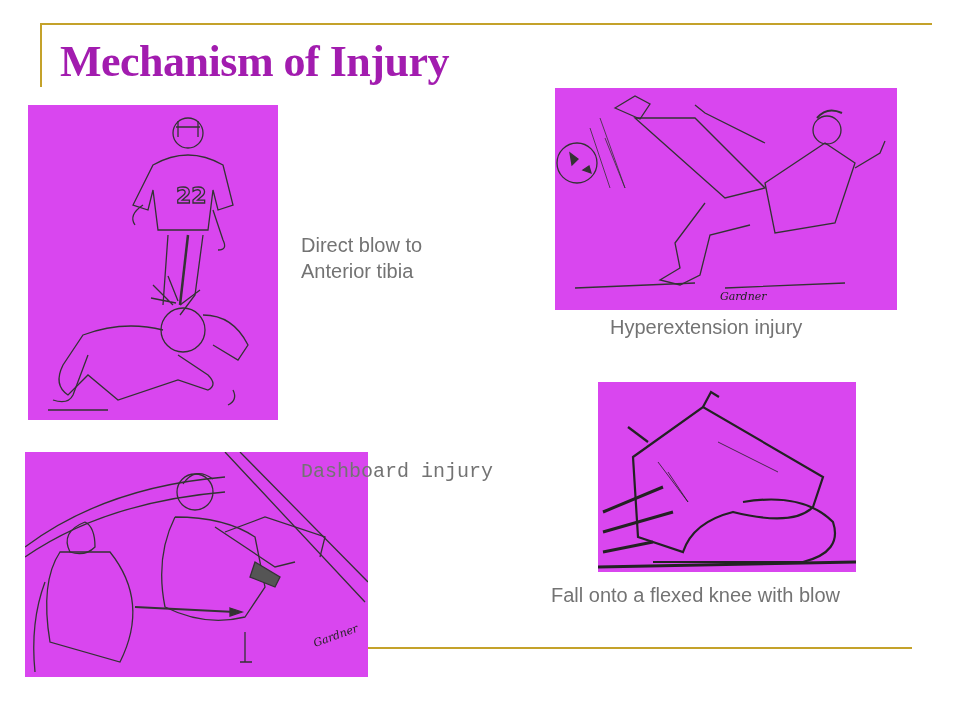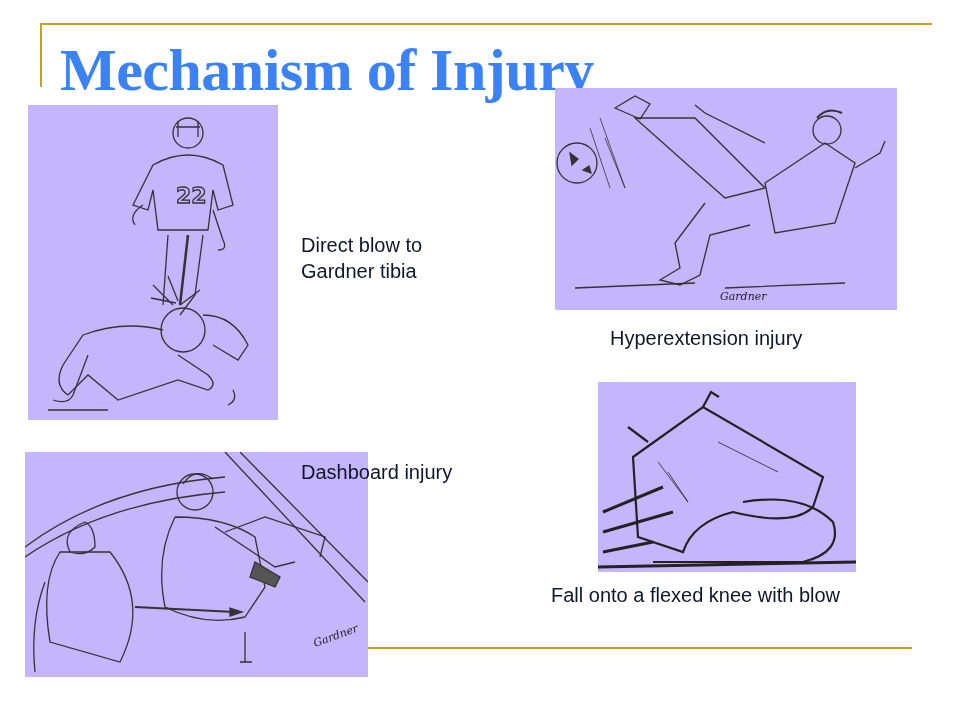--- a/index.html
+++ b/index.html
@@ -6,25 +6,25 @@
     body {
       width: 960px; height: 720px; background: #ffffff; position: relative; overflow: hidden;
       font-family: "Liberation Sans", sans-serif;
     }
     .rule-top { position: absolute; left: 40px; top: 23px; width: 892px; height: 2px; background: #C4A22A; }
     .rule-left { position: absolute; left: 40px; top: 23px; width: 2px; height: 64px; background: #C4A22A; }
     .rule-bottom { position: absolute; left: 368px; top: 647px; width: 544px; height: 2px; background: #C4A22A; }
     .title {
       position: absolute; left: 60px; top: 40px;
       font-family: "Liberation Serif", "DejaVu Serif", serif;
-      font-weight: bold; font-size: 60px; color: #3b82f6; letter-spacing: -0.5px;
+      font-weight: bold; font-size: 44px; color: #a21caf; letter-spacing: -0.5px;
       line-height: 1;
     }
-    .caption { position: absolute; font-size: 20px; color: #0f172a; line-height: 26px; }
-    .illus { position: absolute; background: #c4b5fd; }
+    .caption { position: absolute; font-size: 20px; color: #737373; line-height: 26px; }
+    .illus { position: absolute; background: #d946ef; }
     .illus svg { width: 100%; height: 100%; display: block; }
     .sig { font-family: "DejaVu Serif", serif; font-style: italic; font-size: 11px; fill: #222; }
   </style>
 </head>
 <body>
 
 <div class="rule-top"></div>
 <div class="rule-left"></div>
 <div class="rule-bottom"></div>
 
@@ -45,40 +45,40 @@
 
     <ellipse cx="155" cy="225" rx="22" ry="22"></ellipse>
     <path d="M135 225 q-40 -10 -80 5 l-20 30 q-10 20 5 30 l20 -20 l30 25 l60 -20 l30 10 q10 -5 0 -15 l-30 -20"></path>
     <path d="M175 210 q30 0 45 30 l-10 15 l-25 -15"></path>
     <path d="M60 250 l-15 40 q-5 10 -20 5 M200 300 q10 -5 5 -15"></path>
     <path d="M20 305 l60 0"></path>
   </svg>
 </div>
 <div class="caption" style="left:301px; top:232px;">
   <div>Direct blow to</div>
-  <div>Gardner tibia</div>
+  <div>Anterior tibia</div>
 </div>
 
 <div class="illus" style="left:555px; top:88px; width:342px; height:222px;">
   <svg viewBox="0 0 342 222" fill="none" stroke="#333" stroke-width="1.3">
     <circle cx="22" cy="75" r="20"></circle>
     <path d="M15 65 l8 6 l-6 6 z M28 82 l6 -4 l2 7 z" fill="#333"></path>
     <path d="M60 20 l20 -12 l15 8 l-10 15 z"></path>
     <path d="M80 30 l90 80 l40 -10 l-70 -70 z"></path>
     <path d="M35 40 l20 60 M45 30 l25 70 M50 50 l20 50" stroke-width="0.8"></path>
     <path d="M210 95 l60 -40 l30 20 l-20 60 l-60 10 z"></path>
     <circle cx="272" cy="42" r="14"></circle>
     <path d="M262 30 q10 -12 25 -5" stroke-width="2"></path>
     <path d="M210 55 l-60 -30 l-10 -8 M300 80 l25 -15 l5 -12"></path>
     <path d="M150 115 l-30 40 l5 25 l-20 12 l20 5 l20 -10 l10 -40 l40 -10"></path>
     <path d="M20 200 l120 -5 M170 200 l120 -5"></path>
     <text x="165" y="212" class="sig" stroke="none">Gardner</text>
   </svg>
 </div>
-<div class="caption" style="left:610px; top:325px;">
+<div class="caption" style="left:610px; top:314px;">
   <div>Hyperextension injury</div>
 </div>
 
 <div class="illus" style="left:25px; top:452px; width:343px; height:225px;">
   <svg viewBox="0 0 343 225" fill="none" stroke="#333" stroke-width="1.3">
     <path d="M0 95 q80 -60 200 -70 M0 105 q80 -55 200 -65"></path>
     <path d="M200 0 l140 150 M215 0 l128 130"></path>
     <path d="M60 70 q-25 10 -15 30 q15 5 25 -5 q0 -20 -10 -25"></path>
     <path d="M35 100 q-20 30 -10 90 l70 20 q30 -60 -10 -110 z"></path>
     <path d="M20 130 q-15 40 -10 90"></path>
@@ -87,21 +87,21 @@
     <path d="M150 65 q-20 40 -10 90 q40 20 80 10 l20 -30 l-10 -50 q-30 -20 -80 -20"></path>
     <path d="M190 75 l60 40 l20 -5"></path>
     <path d="M200 80 l40 -15 l60 20 l-5 20"></path>
     <path d="M230 110 l25 15 l-5 10 l-25 -10 z" fill="#555"></path>
     <path d="M110 155 l100 5" stroke-width="2"></path>
     <path d="M205 156 l12 4 l-12 4 z" fill="#333"></path>
     <path d="M220 180 v30 M215 210 h12"></path>
     <text x="290" y="195" class="sig" stroke="none" transform="rotate(-20 290 195)">Gardner</text>
   </svg>
 </div>
-<div class="caption" style="left:301px; top:459px;">
+<div class="caption" style="left:301px; top:459px;font-family:Liberation Mono, monospace;">
   <div>Dashboard injury</div>
 </div>
 
 <div class="illus" style="left:598px; top:382px; width:258px; height:190px;">
   <svg viewBox="0 0 258 190" fill="none" stroke="#222" stroke-width="2.2">
     <path d="M35 75 l70 -50 l120 70 l-10 30 q-20 20 -80 5 q-40 10 -50 40 l-45 -15 z"></path>
     <path d="M105 25 l8 -15 l8 5"></path>
     <path d="M50 60 l-20 -15"></path>
     <path d="M145 120 q60 -10 90 20 q10 30 -30 40 l-150 0"></path>
     <path d="M5 130 l60 -25 M5 150 l70 -20 M5 170 l50 -10" stroke-width="3"></path>

